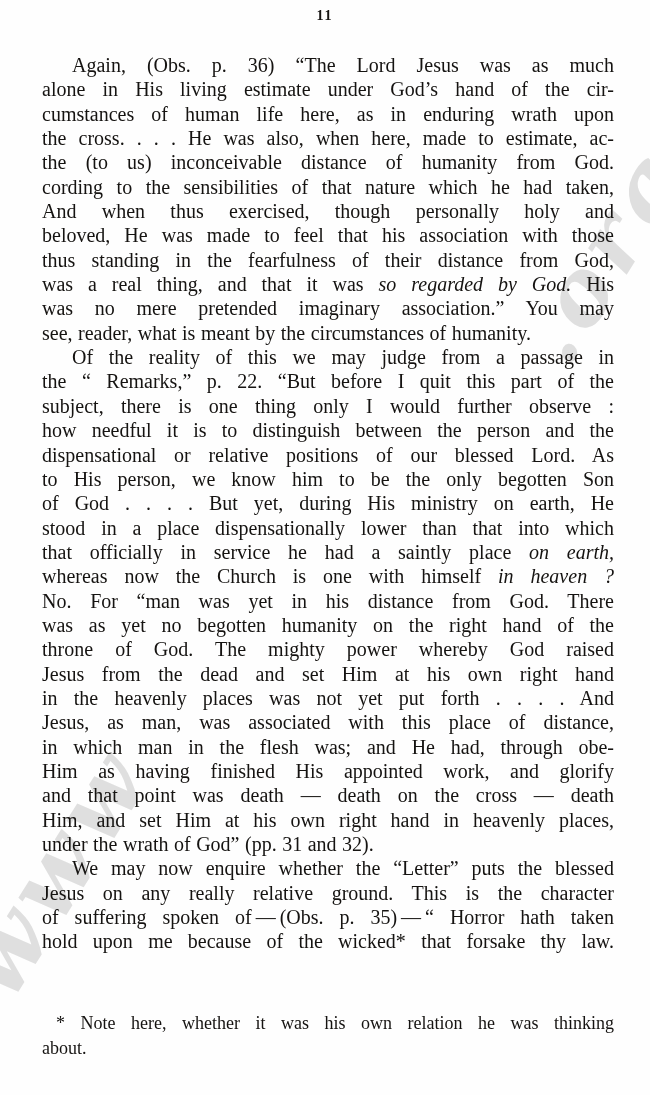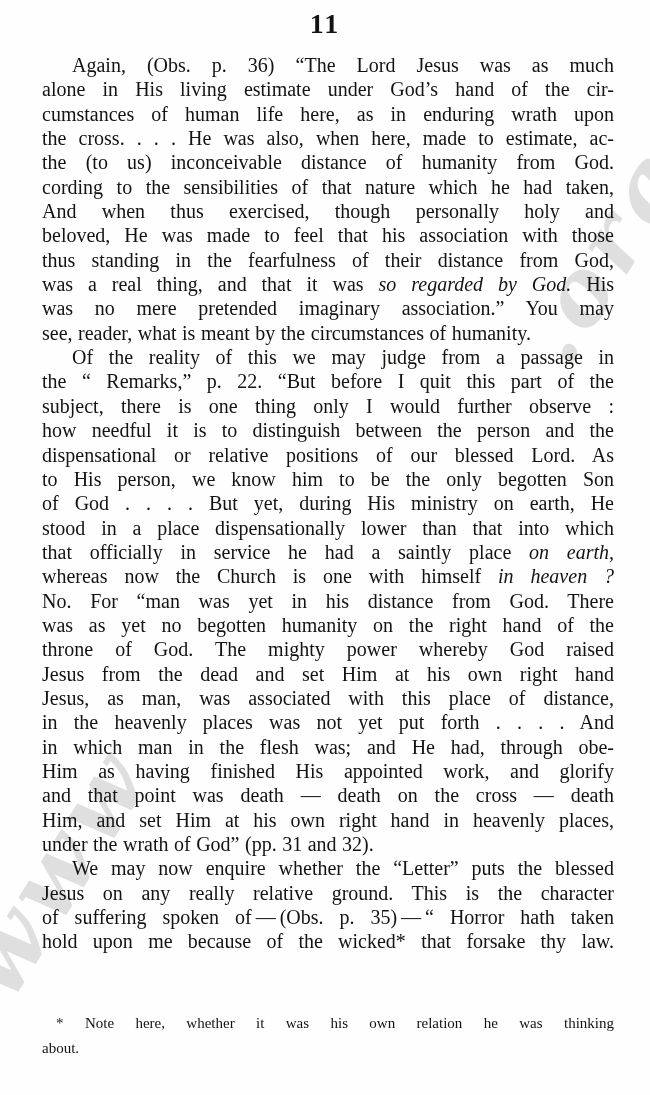--- a/index.html
+++ b/index.html
@@ -7,41 +7,41 @@
     position:relative;
     width:650px;height:1095px;
     background:#fefefe;
     overflow:hidden;
     font-family:"Liberation Serif","DejaVu Serif",serif;
     color:#151311;
   }
   .page-number{
     position:absolute;top:8px;left:0;width:100%;
     text-align:center;
-    font-size:28px;font-weight:bold;letter-spacing:2px;
+    font-size:14px;font-weight:bold;letter-spacing:2px;
     z-index:2;
   }
   .text-block{
     position:absolute;left:42px;top:53px;width:572px;
     font-size:20px;line-height:24.35px;
     z-index:2;
   }
   .paragraph{margin:0;padding:0;}
   .line{
     text-align:justify;
     text-align-last:justify;
     white-space:normal;
     word-spacing:0.5px;
   }
   .line.indent{text-indent:30px;}
   .line.last{text-align-last:left;}
   .line em{font-style:italic;}
   .footnote-block{
     position:absolute;left:42px;top:1011px;width:572px;
-    font-size:15px;line-height:24.5px;
+    font-size:18px;line-height:24.5px;
     z-index:2;
   }
   .footnote-block .line.indent{text-indent:14px;}
   .watermark{
     position:absolute;
     font-family:"DejaVu Serif",serif;
     font-weight:bold;font-style:italic;
     color:#9a9a9a;opacity:0.30;
     z-index:1;
     pointer-events:none;
@@ -91,22 +91,22 @@
         <div class="line"><span>dispensational or relative positions of our blessed Lord. As</span></div>
         <div class="line"><span>to His person, we know him to be the only begotten Son</span></div>
         <div class="line"><span>of God . . . . But yet, during His ministry on earth, He</span></div>
         <div class="line"><span>stood in a place dispensationally lower than that into which</span></div>
         <div class="line"><span>that officially in service he had a saintly place </span><em>on earth,</em></div>
         <div class="line"><span>whereas now the Church is one with himself </span><em>in heaven ?</em></div>
         <div class="line"><span>No. For “man was yet in his distance from God. There</span></div>
         <div class="line"><span>was as yet no begotten humanity on the right hand of the</span></div>
         <div class="line"><span>throne of God. The mighty power whereby God raised</span></div>
         <div class="line"><span>Jesus from the dead and set Him at his own right hand</span></div>
+        <div class="line"><span>in the heavenly places was not yet put forth . . . . And</span></div>
         <div class="line"><span>Jesus, as man, was associated with this place of distance,</span></div>
-        <div class="line"><span>in the heavenly places was not yet put forth . . . . And</span></div>
         <div class="line"><span>in which man in the flesh was; and He had, through obe-</span></div>
         <div class="line"><span>Him as having finished His appointed work, and glorify</span></div>
         <div class="line"><span>and that point was death — death on the cross — death</span></div>
         <div class="line"><span>Him, and set Him at his own right hand in heavenly places,</span></div>
         <div class="line last"><span>under the wrath of God” (pp. 31 and 32).</span></div>
       </div>
       <div class="paragraph">
         <div class="line indent"><span>We may now enquire whether the “Letter” puts the blessed</span></div>
         <div class="line"><span>Jesus on any really relative ground. This is the character</span></div>
         <div class="line"><span>of suffering spoken of — (Obs. p. 35) — “ Horror hath taken</span></div>

